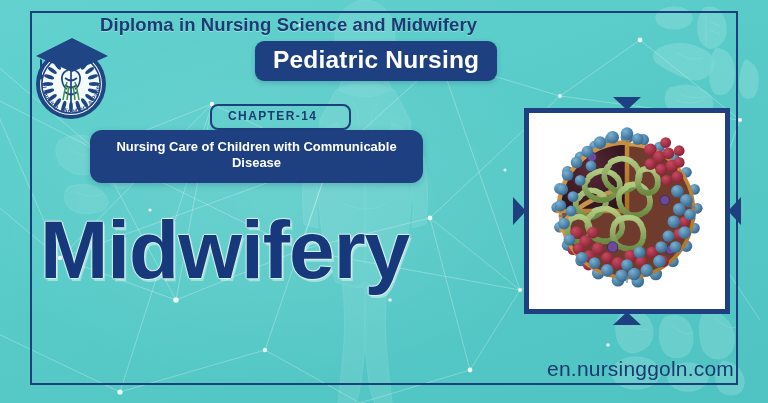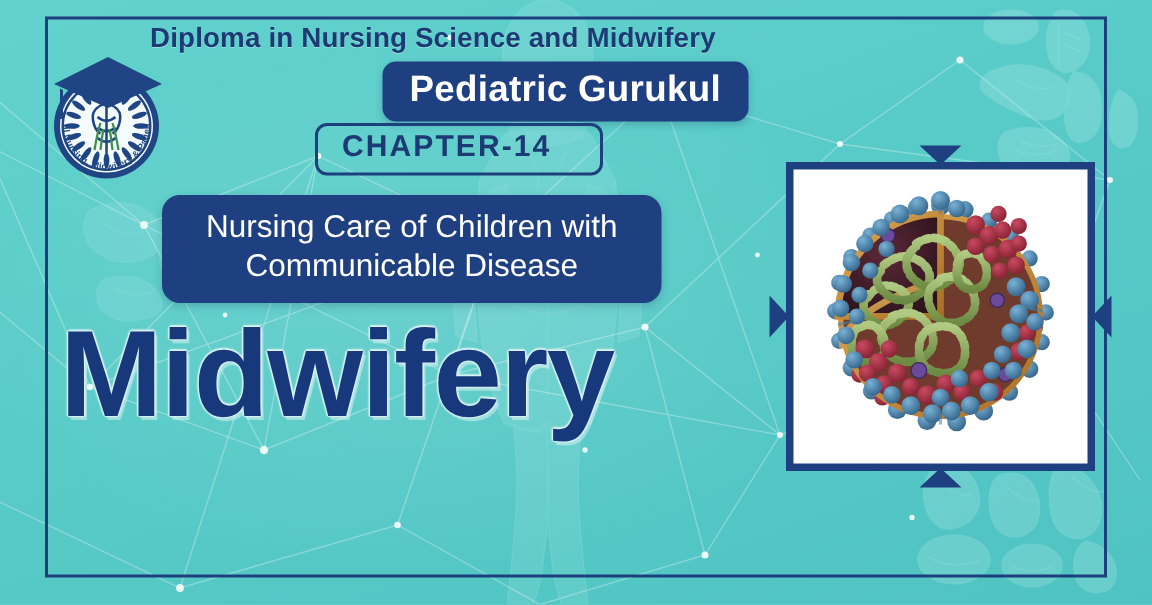--- a/index.html
+++ b/index.html
@@ -45,30 +45,30 @@
   }
   .course-pill{
     position:absolute;left:255px;top:41px;
     background:#1e4080;color:#ffffff;
     border-radius:9px;
     padding:5px 18px 7px 18px;
     font-size:24.5px;font-weight:bold;letter-spacing:.2px;
     box-shadow:0 2px 5px rgba(16,42,84,.20);
   }
   .chapter-pill{
-    position:absolute;left:210px;top:82px;
+    position:absolute;left:210px;top:104px;
     border:2px solid #1d3f7c;border-radius:8px;
     padding:3px 32px 5px 16px;
-    color:#1c3b74;font-size:20px;font-weight:bold;letter-spacing:1.4px;
+    color:#1c3b74;font-size:12px;font-weight:bold;letter-spacing:1.4px;
   }
   .topic-pill{
-    position:absolute;left:108px;top:130px;width:333px;
+    position:absolute;left:90px;top:130px;width:333px;
     background:#1e4080;color:#fff;border-radius:12px;
     padding:9px 14px 12px 14px;box-sizing:border-box;
-    text-align:center;font-size:21px;font-weight:normal;line-height:1.22;
+    text-align:center;font-size:13px;font-weight:bold;line-height:1.22;
     box-shadow:0 2px 6px rgba(16,42,84,.22);
   }
   .maintitle{
     position:absolute;left:40px;top:209px;
     font-size:82px;font-weight:bold;color:#17387a;
     letter-spacing:-1px;line-height:1;
     text-shadow:
       0 0 1px #d9f3f2, 1px 0 1px #d9f3f2, -1px 0 1px #d9f3f2,
       0 1px 1px #d9f3f2, 0 -1px 1px #d9f3f2,
       2px 3px 0 rgba(255,255,255,.40);
@@ -263,28 +263,29 @@
         <path d="M14,34 L50,16 L86,34 L50,50 Z"></path>
         <path d="M26,41 L26,54 q0,5 24,5 q24,0 24,-5 L74,41 L50,52 Z" fill="#1f4584" opacity="0.0"></path>
         <path d="M18,37 L18,53 q0,2 2,0 L20,38 Z"></path>
         <circle cx="19" cy="55" r="2.4"></circle>
       </g>
     </svg>
   </div>
 
   <div class="headline">Diploma in Nursing Science and Midwifery</div>
 
-  <div class="course-pill">Pediatric Gurukul</div>
+  <div class="course-pill">Pediatric Nursing</div>
 
   <div class="chapter-pill">CHAPTER-14</div>
 
   <div class="topic-pill">Nursing Care of Children with Communicable Disease</div>
 
   <div class="maintitle">Midwifery</div>
 
+  <div class="site">en.nursinggoln.com</div>
 
   <div class="pic-wrap">
     <div class="notch notch-t"></div>
     <div class="notch notch-b"></div>
     <div class="notch notch-l"></div>
     <div class="notch notch-r"></div>
     <div class="pic-frame">
       <div class="pic-inner">
         <svg viewBox="0 0 200 200">
           <defs>

